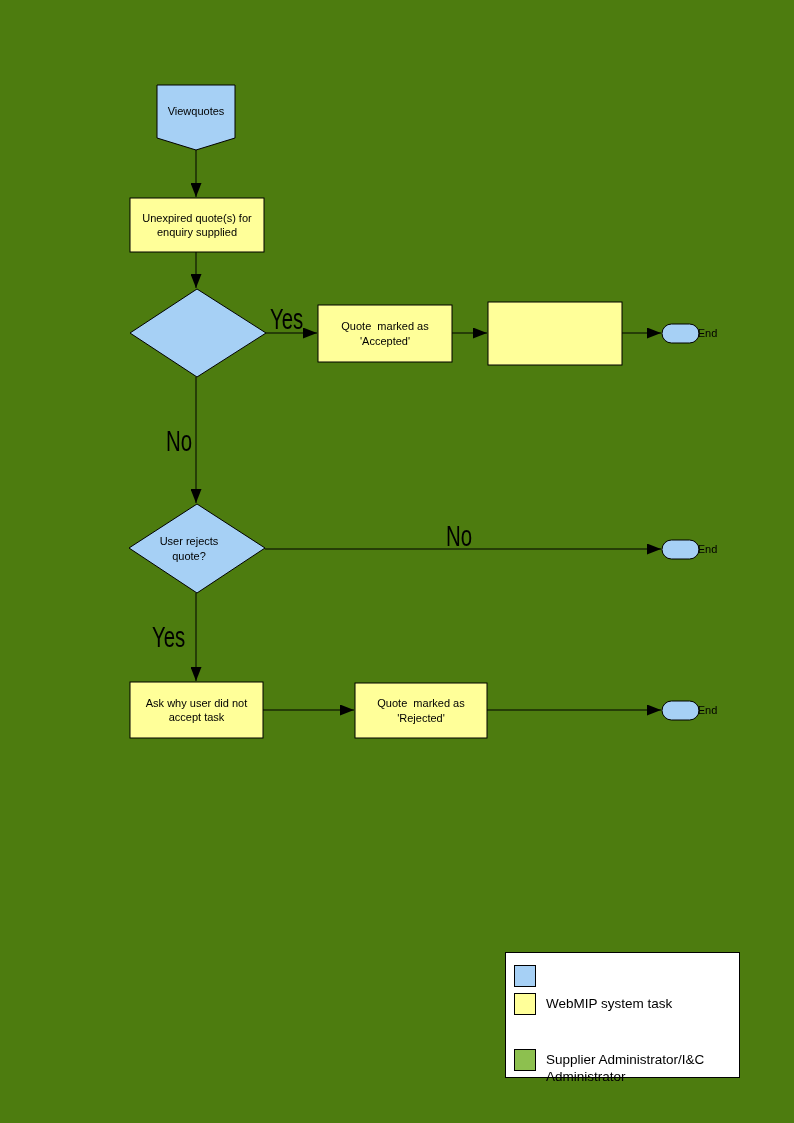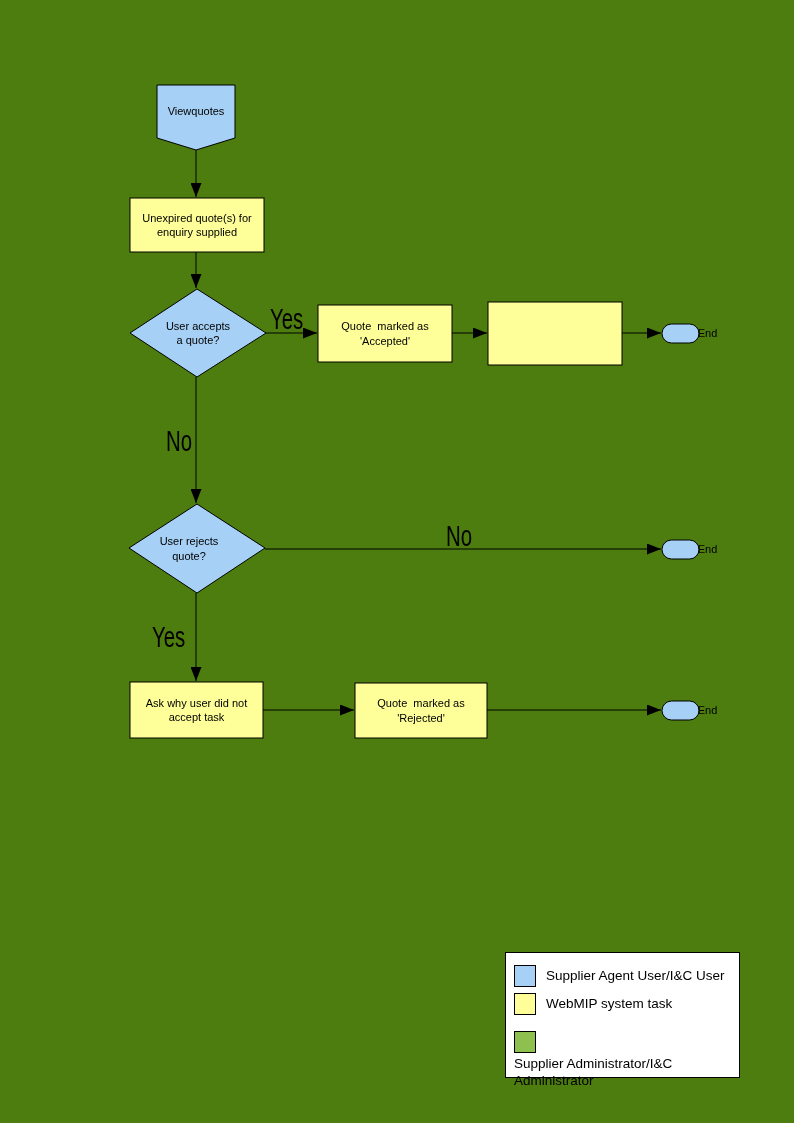--- a/index.html
+++ b/index.html
@@ -49,22 +49,20 @@
     <polygon points="197,504 265,548 197,593 129,548" stroke="#000" stroke-width="1" fill="#A6D0F5"></polygon>
     <rect x="662" y="540" width="37" height="19" rx="9.5" stroke="#000" stroke-width="1" fill="#A6D0F5"></rect>
     <rect x="130" y="682" width="133" height="56" stroke="#000" stroke-width="1" fill="#FFFF99"></rect>
     <rect x="355" y="683" width="132" height="55" stroke="#000" stroke-width="1" fill="#FFFF99"></rect>
     <rect x="662" y="701" width="37" height="19" rx="9.5" stroke="#000" stroke-width="1" fill="#A6D0F5"></rect>
   </svg>
 
   <div class="lbl" style="left:157px;top:85px;width:78px;height:53px;">Viewquotes</div>
   <div class="lbl" style="left:130px;top:198px;width:134px;height:54px;">Unexpired quote(s) for
 enquiry supplied</div>
-  <div class="lbl" style="left:130px;top:289px;width:136px;height:88px;">User accepts
-a quote?</div>
   <div class="lbl" style="left:318px;top:305px;width:134px;height:57px;">Quote  marked as
 'Accepted'</div>
   <div class="lbl end-lbl" style="left:662px;top:324px;width:37px;height:19px;">End</div>
   <div class="lbl" style="left:121px;top:504px;width:136px;height:89px;">User rejects
 quote?</div>
   <div class="lbl end-lbl" style="left:662px;top:540px;width:37px;height:19px;">End</div>
   <div class="lbl" style="left:130px;top:682px;width:133px;height:56px;">Ask why user did not
 accept task</div>
   <div class="lbl" style="left:355px;top:683px;width:132px;height:55px;">Quote  marked as
 'Rejected'</div>
@@ -73,29 +71,28 @@
   <div class="decision-lbl" style="left:270px;top:304px;">Yes</div>
   <div class="decision-lbl" style="left:166px;top:426px;">No</div>
   <div class="decision-lbl" style="left:446px;top:521px;">No</div>
   <div class="decision-lbl" style="left:152px;top:622px;">Yes</div>
 
   <div id="legend">
     <div class="legend-row" style="top:12px;">
       <svg class="legend-swatch" width="22" height="22">
         <rect x="0.5" y="0.5" width="21" height="21" stroke="#000" stroke-width="1" fill="#A6D0F5"></rect>
       </svg>
-      <div class="legend-label">Supplier Agent User/I&amp;C User</div>
     </div>
     <div class="legend-row" style="top:40px;">
       <svg class="legend-swatch" width="22" height="22">
         <rect x="0.5" y="0.5" width="21" height="21" stroke="#000" stroke-width="1" fill="#FFFF99"></rect>
       </svg>
       <div class="legend-label">WebMIP system task</div>
     </div>
-    <div class="legend-row" style="top:78px;flex-direction:column;">
+    <div class="legend-row" style="top:96px;">
       <svg class="legend-swatch" width="22" height="22">
         <rect x="0.5" y="0.5" width="21" height="21" stroke="#000" stroke-width="1" fill="#8DC04F"></rect>
       </svg>
       <div class="legend-label">Supplier Administrator/I&amp;C Administrator</div>
     </div>
   </div>
 
 </div>
 
 </body></html>

